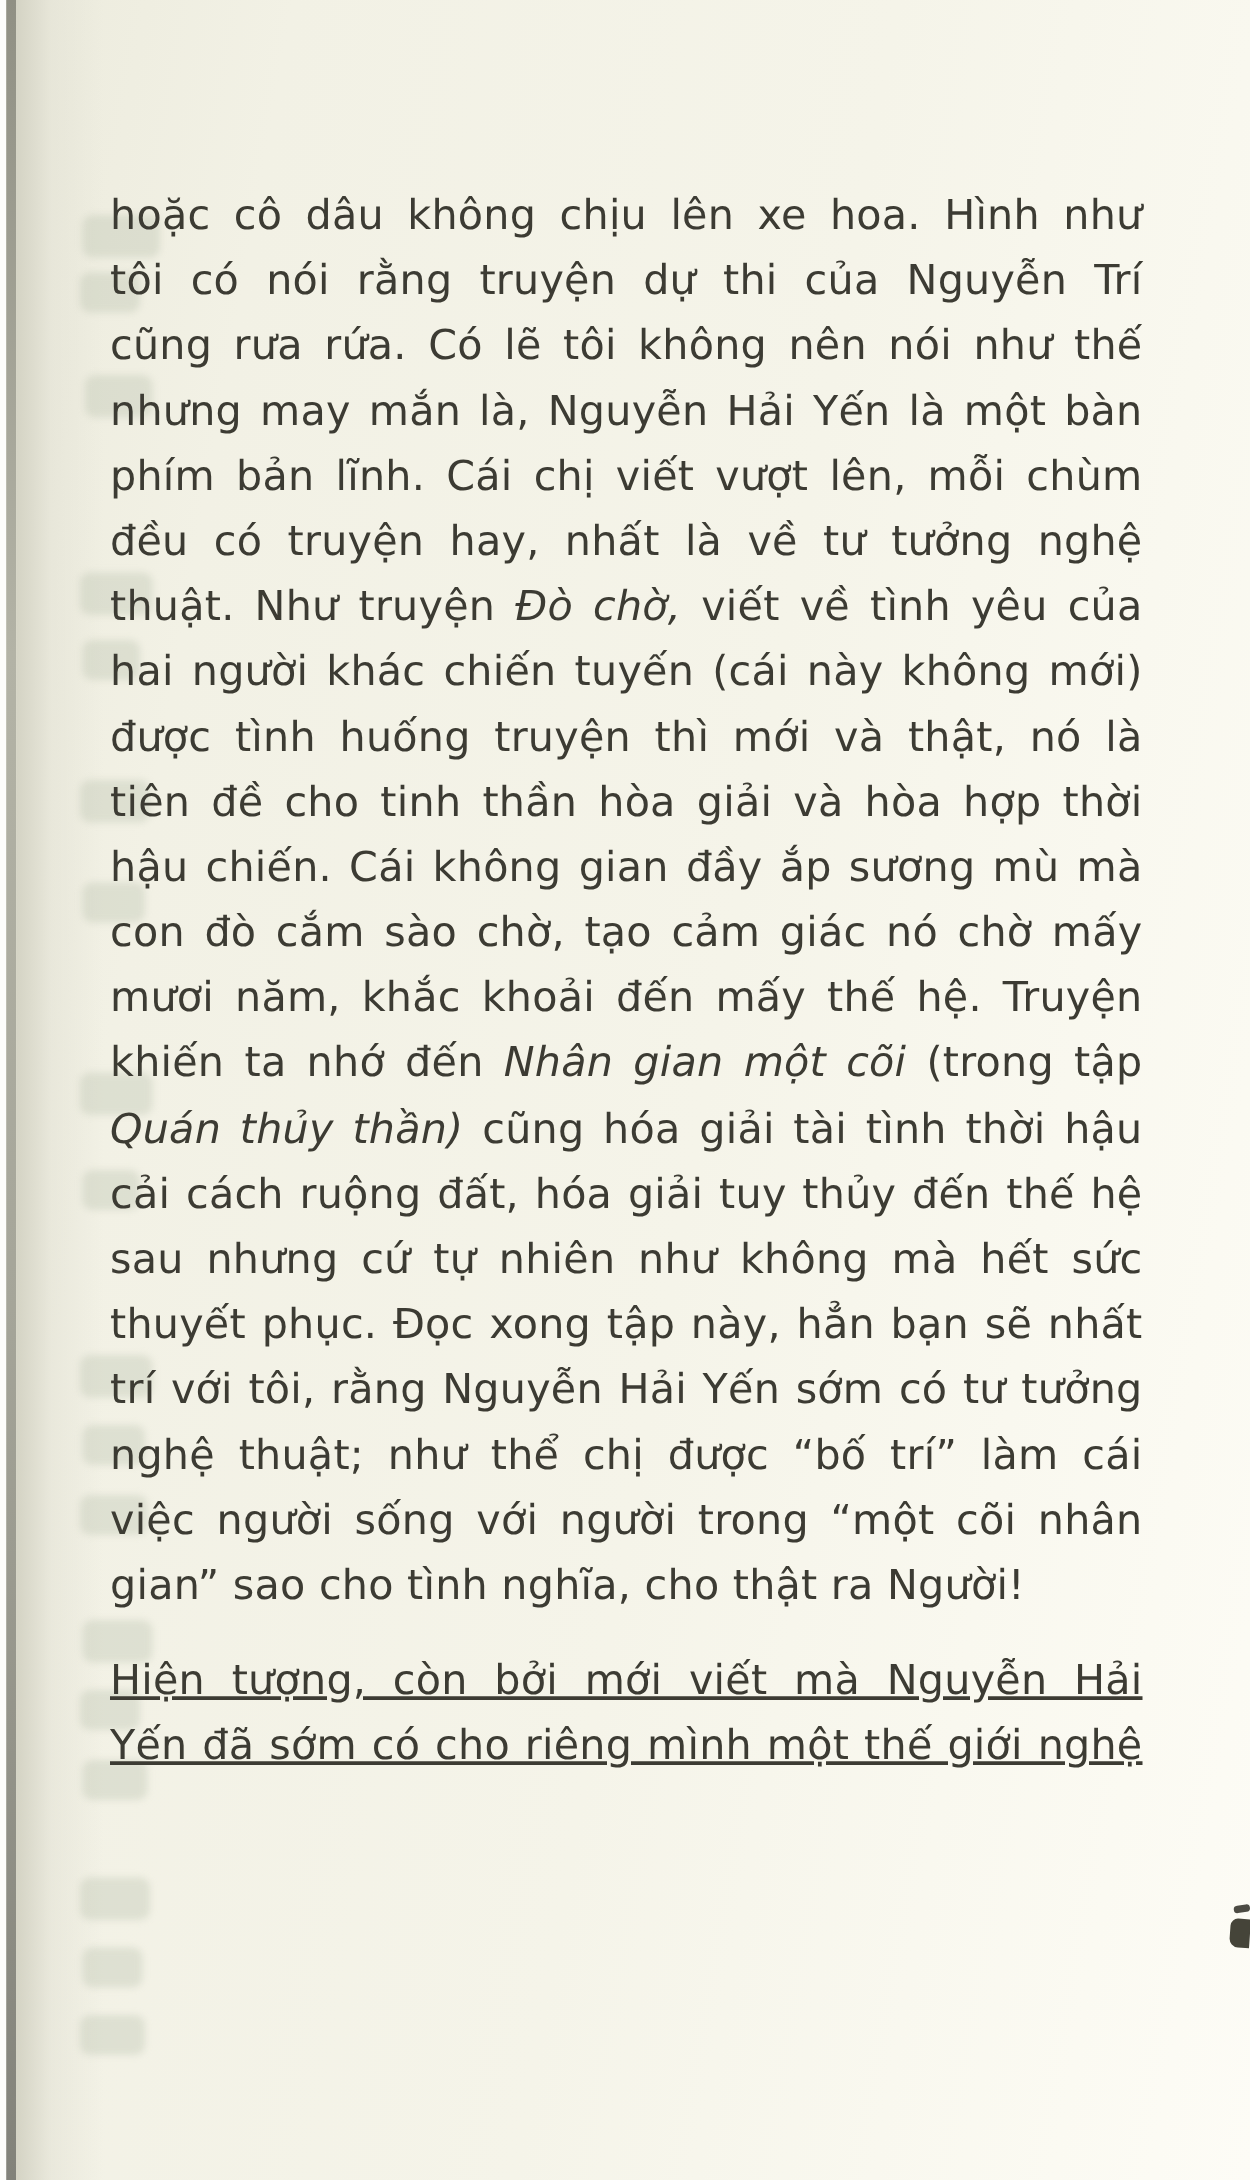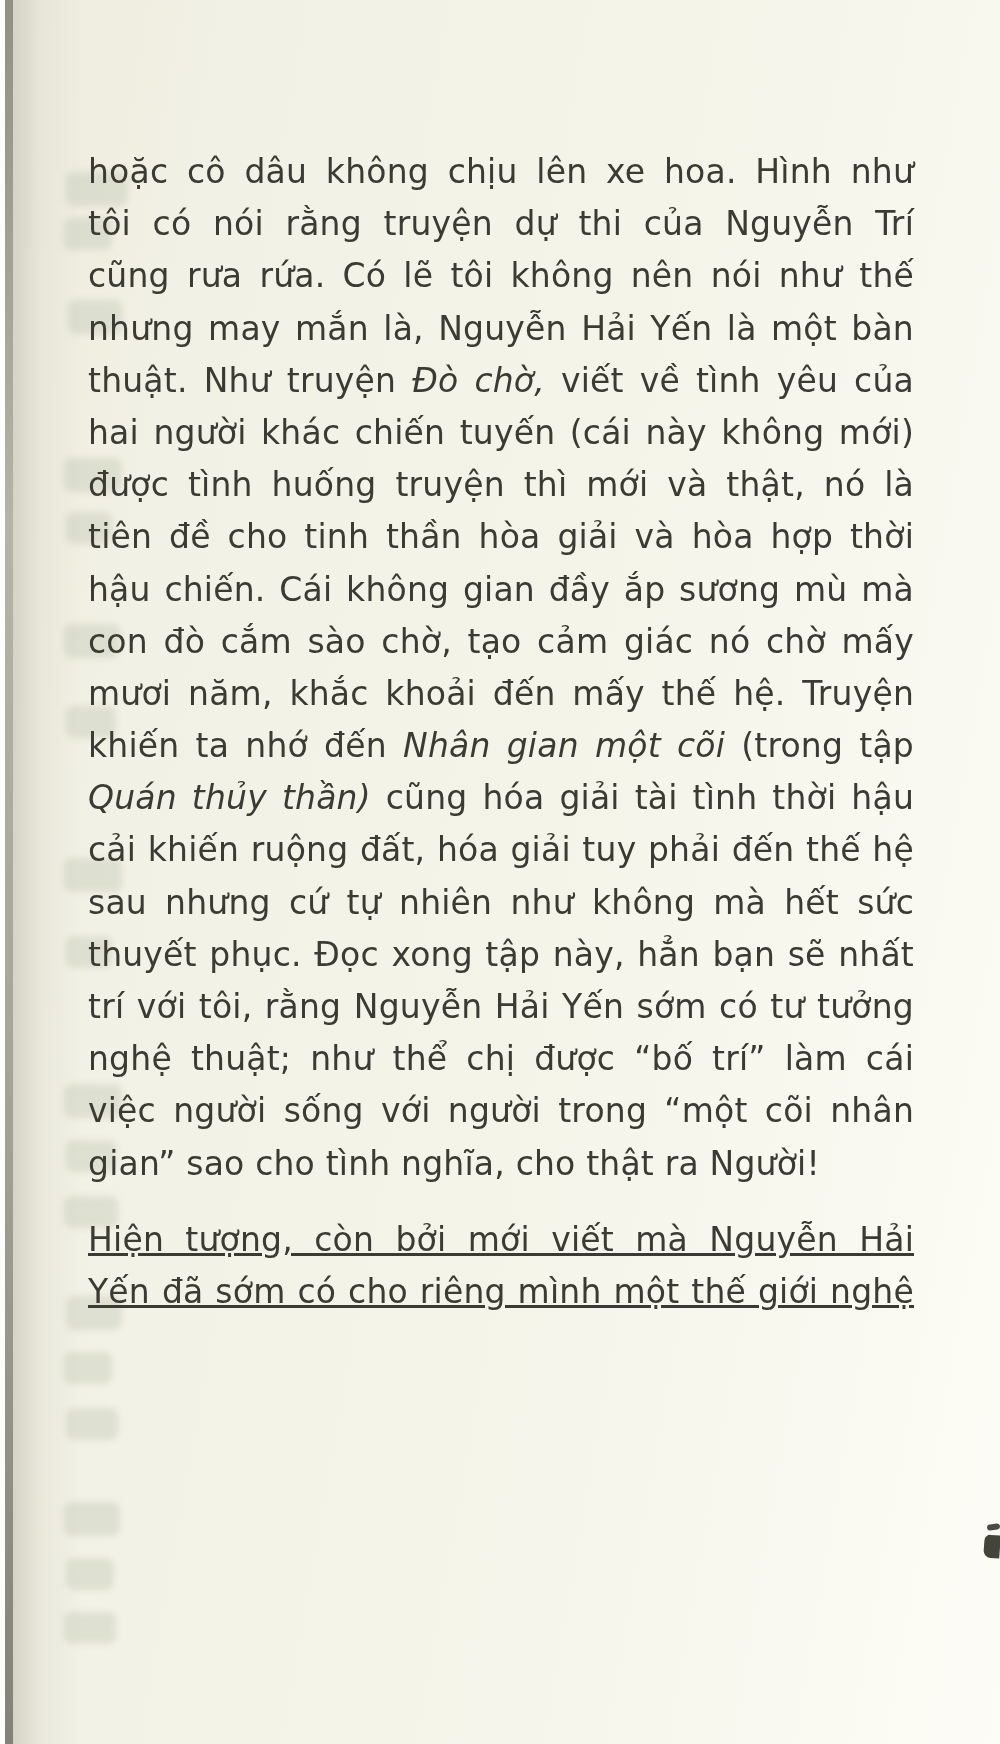--- a/index.html
+++ b/index.html
@@ -85,30 +85,32 @@
     <div class="ghost" style="left: 66px; top: 1558px; width: 48px; height: 32px;"></div>
     <div class="ghost" style="left: 64px; top: 1612px; width: 52px; height: 32px;"></div>
   </div>
 
 <div class="text-block" id="text-block">
     <div class="paragraph">
       <div class="line"><span>hoặc cô dâu không chịu lên xe hoa. Hình như</span></div>
       <div class="line"><span>tôi có nói rằng truyện dự thi của Nguyễn Trí</span></div>
       <div class="line"><span>cũng rưa rứa. Có lẽ tôi không nên nói như thế</span></div>
       <div class="line"><span>nhưng may mắn là, Nguyễn Hải Yến là một bàn</span></div>
+      <div class="line"><span>phím bản lĩnh. Cái chị viết vượt lên, mỗi chùm</span></div>
+      <div class="line"><span>đều có truyện hay, nhất là về tư tưởng nghệ</span></div>
       <div class="line"><span>thuật. Như truyện </span><i>Đò chờ,</i><span> viết về tình yêu của</span></div>
       <div class="line"><span>hai người khác chiến tuyến (cái này không mới)</span></div>
       <div class="line"><span>được tình huống truyện thì mới và thật, nó là</span></div>
       <div class="line"><span>tiên đề cho tinh thần hòa giải và hòa hợp thời</span></div>
       <div class="line"><span>hậu chiến. Cái không gian đầy ắp sương mù mà</span></div>
       <div class="line"><span>con đò cắm sào chờ, tạo cảm giác nó chờ mấy</span></div>
       <div class="line"><span>mươi năm, khắc khoải đến mấy thế hệ. Truyện</span></div>
       <div class="line"><span>khiến ta nhớ đến </span><i>Nhân gian một cõi</i><span> (trong tập</span></div>
       <div class="line"><i>Quán thủy thần)</i><span> cũng hóa giải tài tình thời hậu</span></div>
-      <div class="line"><span>cải khiến ruộng đất, hóa giải tuy phải đến thế hệ</span></div>
+      <div class="line"><span>cải cách ruộng đất, hóa giải tuy thủy đến thế hệ</span></div>
       <div class="line"><span>sau nhưng cứ tự nhiên như không mà hết sức</span></div>
       <div class="line"><span>thuyết phục. Đọc xong tập này, hẳn bạn sẽ nhất</span></div>
       <div class="line"><span>trí với tôi, rằng Nguyễn Hải Yến sớm có tư tưởng</span></div>
       <div class="line"><span>nghệ thuật; như thể chị được “bố trí” làm cái</span></div>
       <div class="line"><span>việc người sống với người trong “một cõi nhân</span></div>
       <div class="line last"><span>gian” sao cho tình nghĩa, cho thật ra Người!</span></div>
     </div>
     <div class="paragraph">
       <div class="line"><span>Hiện tượng, còn bởi mới viết mà Nguyễn Hải</span></div>
       <div class="line"><span>Yến đã sớm có cho riêng mình một thế giới nghệ</span></div>

